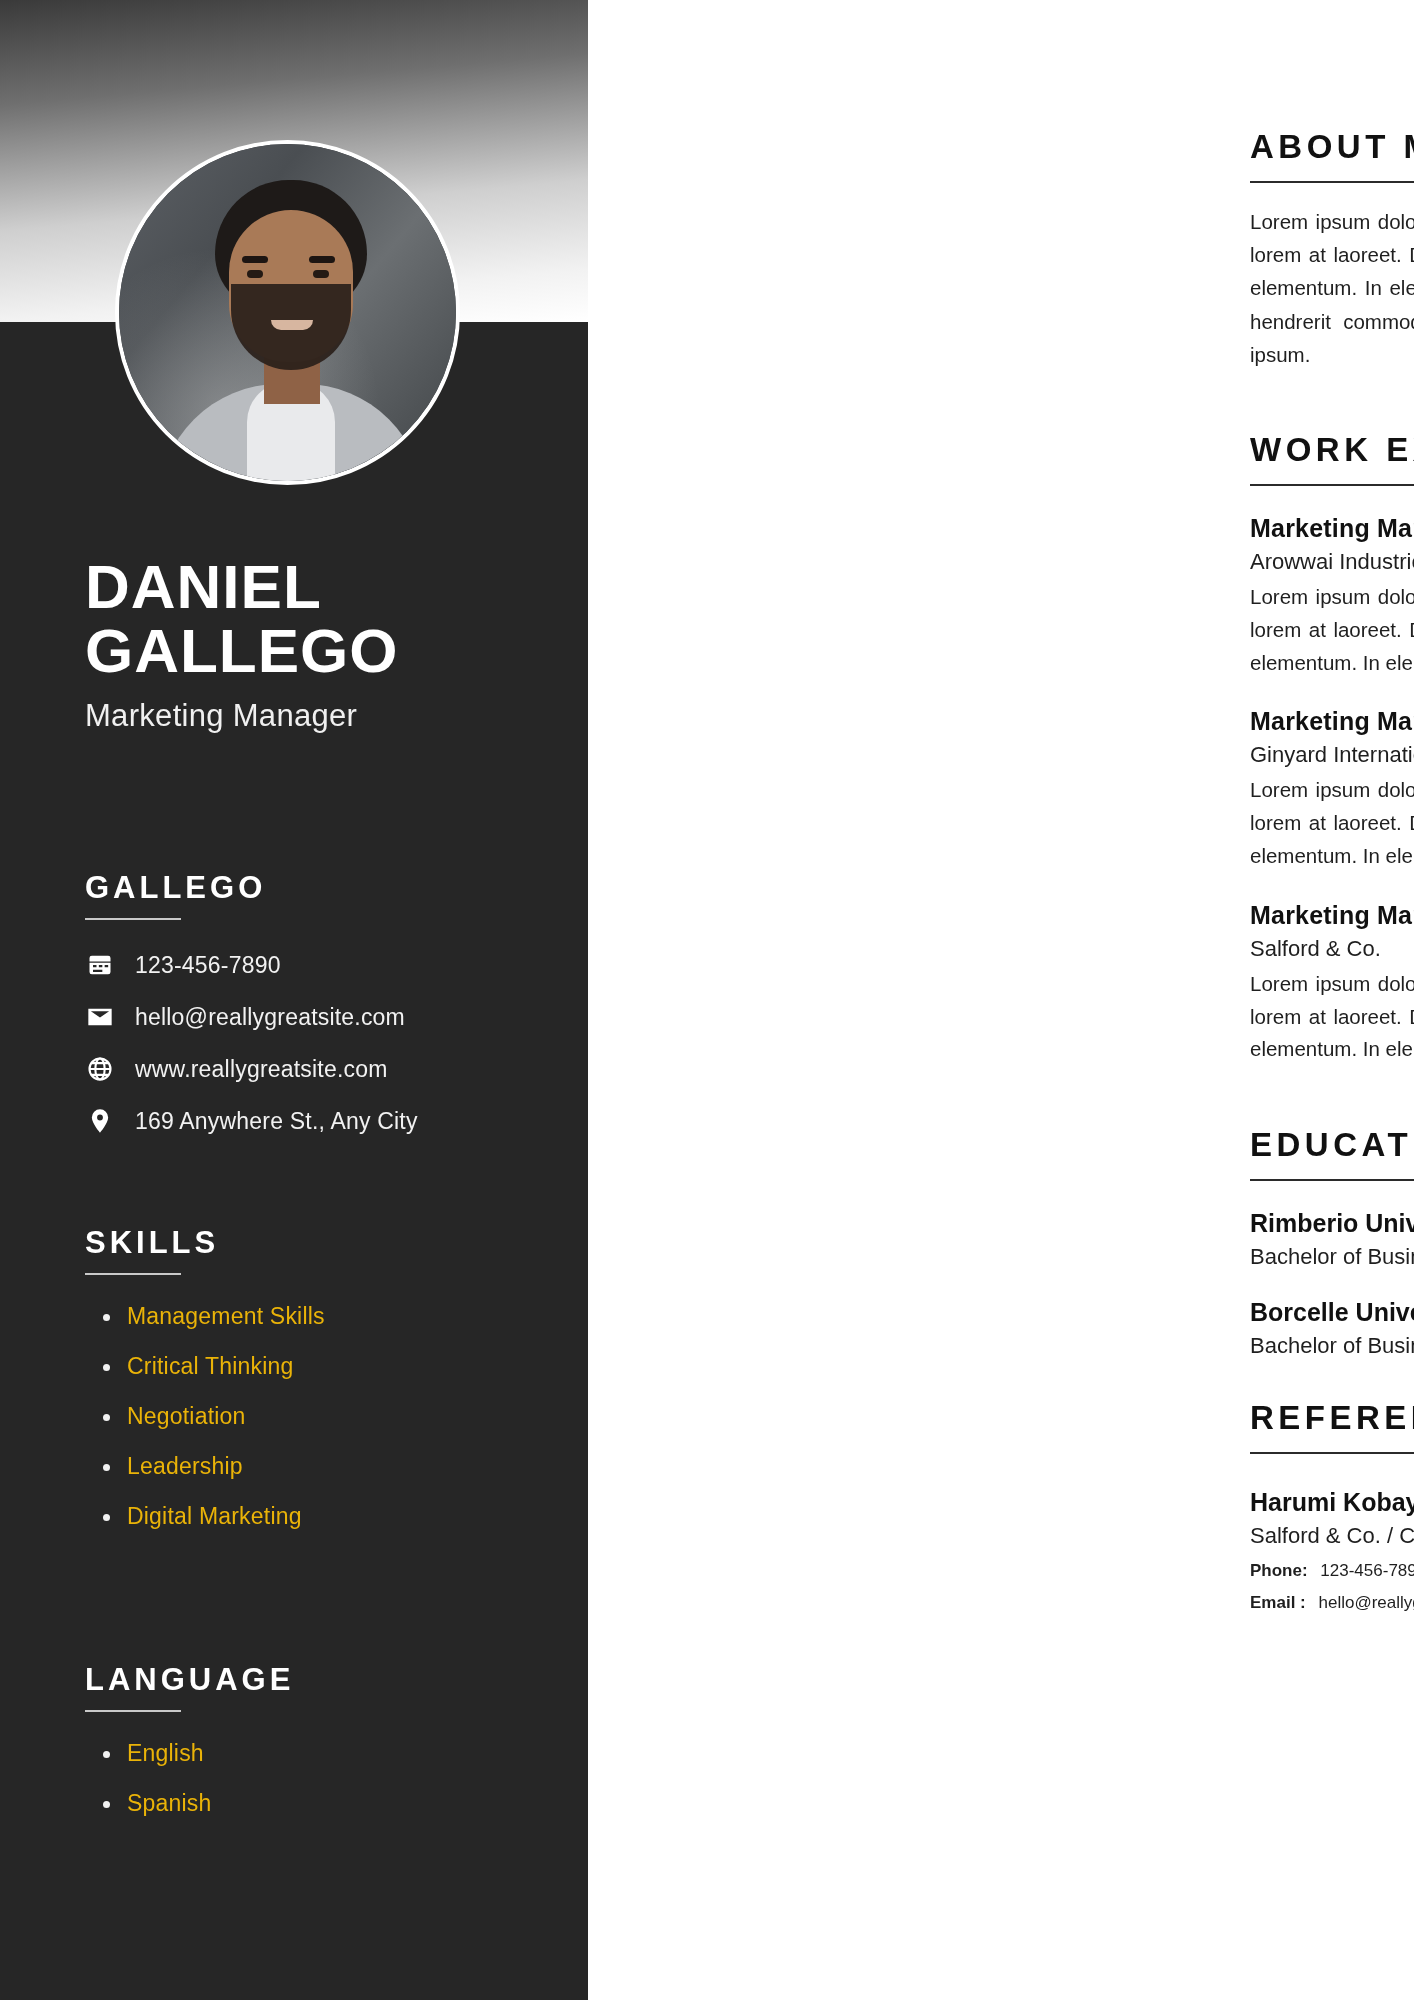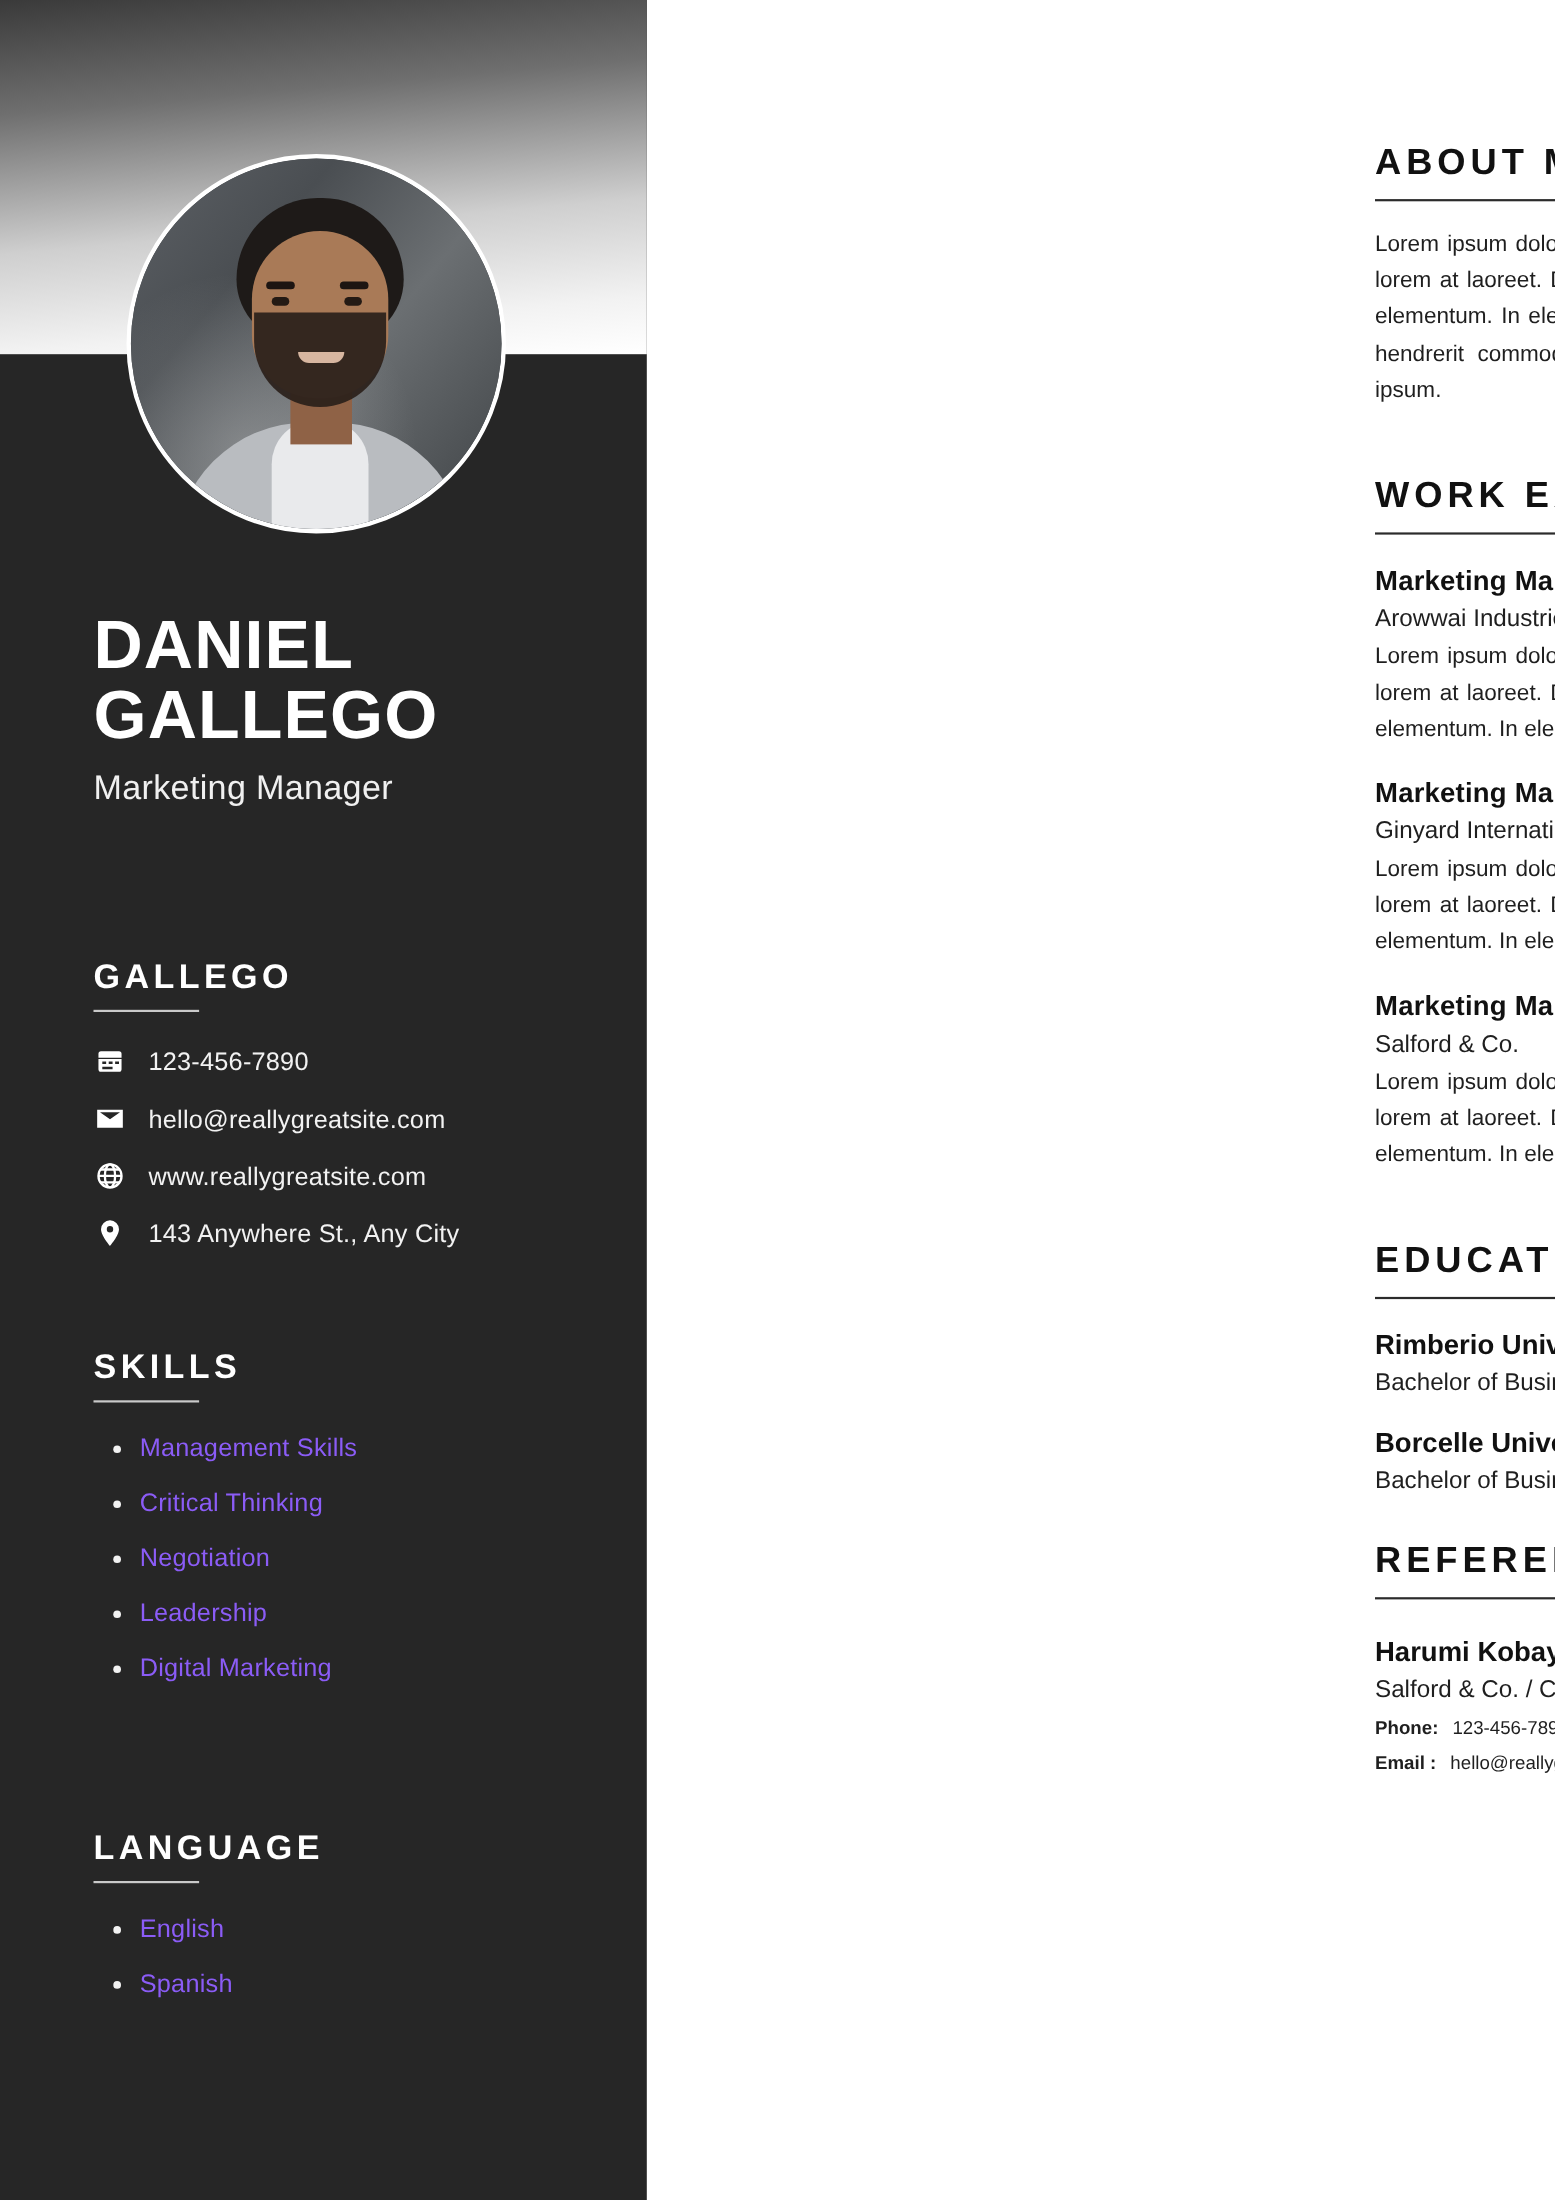--- a/index.html
+++ b/index.html
@@ -173,21 +173,21 @@
     color: #f2f2f2;
     letter-spacing: .2px;
   }
   ul.bullets {
     margin-top: 28px;
     list-style: none;
   }
   ul.bullets li {
     position: relative;
     font-size: 23px;
-    color: #8b5cf6;
+    color: #eab308;
     padding-left: 42px;
     margin-bottom: 23px;
     letter-spacing: .2px;
   }
   ul.bullets li::before {
     content: "";
     position: absolute;
     left: 18px; top: 11px;
     width: 7px; height: 7px;
     border-radius: 50%;
@@ -355,21 +355,21 @@
           </span>
           <span class="txt">www.reallygreatsite.com</span>
         </div>
 
         <div class="contact-row">
           <span class="ico">
             <svg width="28" height="28" viewBox="0 0 24 24" fill="#fff">
               <path d="M12 2a7 7 0 0 0-7 7c0 5 7 13 7 13s7-8 7-13a7 7 0 0 0-7-7zm0 9.5A2.5 2.5 0 1 1 12 6.5a2.5 2.5 0 0 1 0 5z"></path>
             </svg>
           </span>
-          <span class="txt">143 Anywhere St., Any City</span>
+          <span class="txt">169 Anywhere St., Any City</span>
         </div>
 
       </div>
     </section>
 
     <section class="side-section" style="top: 1225px;">
       <div class="side-title">SKILLS</div>
       <div class="side-rule"></div>
       <ul class="bullets">
         <li>Management Skills</li>

